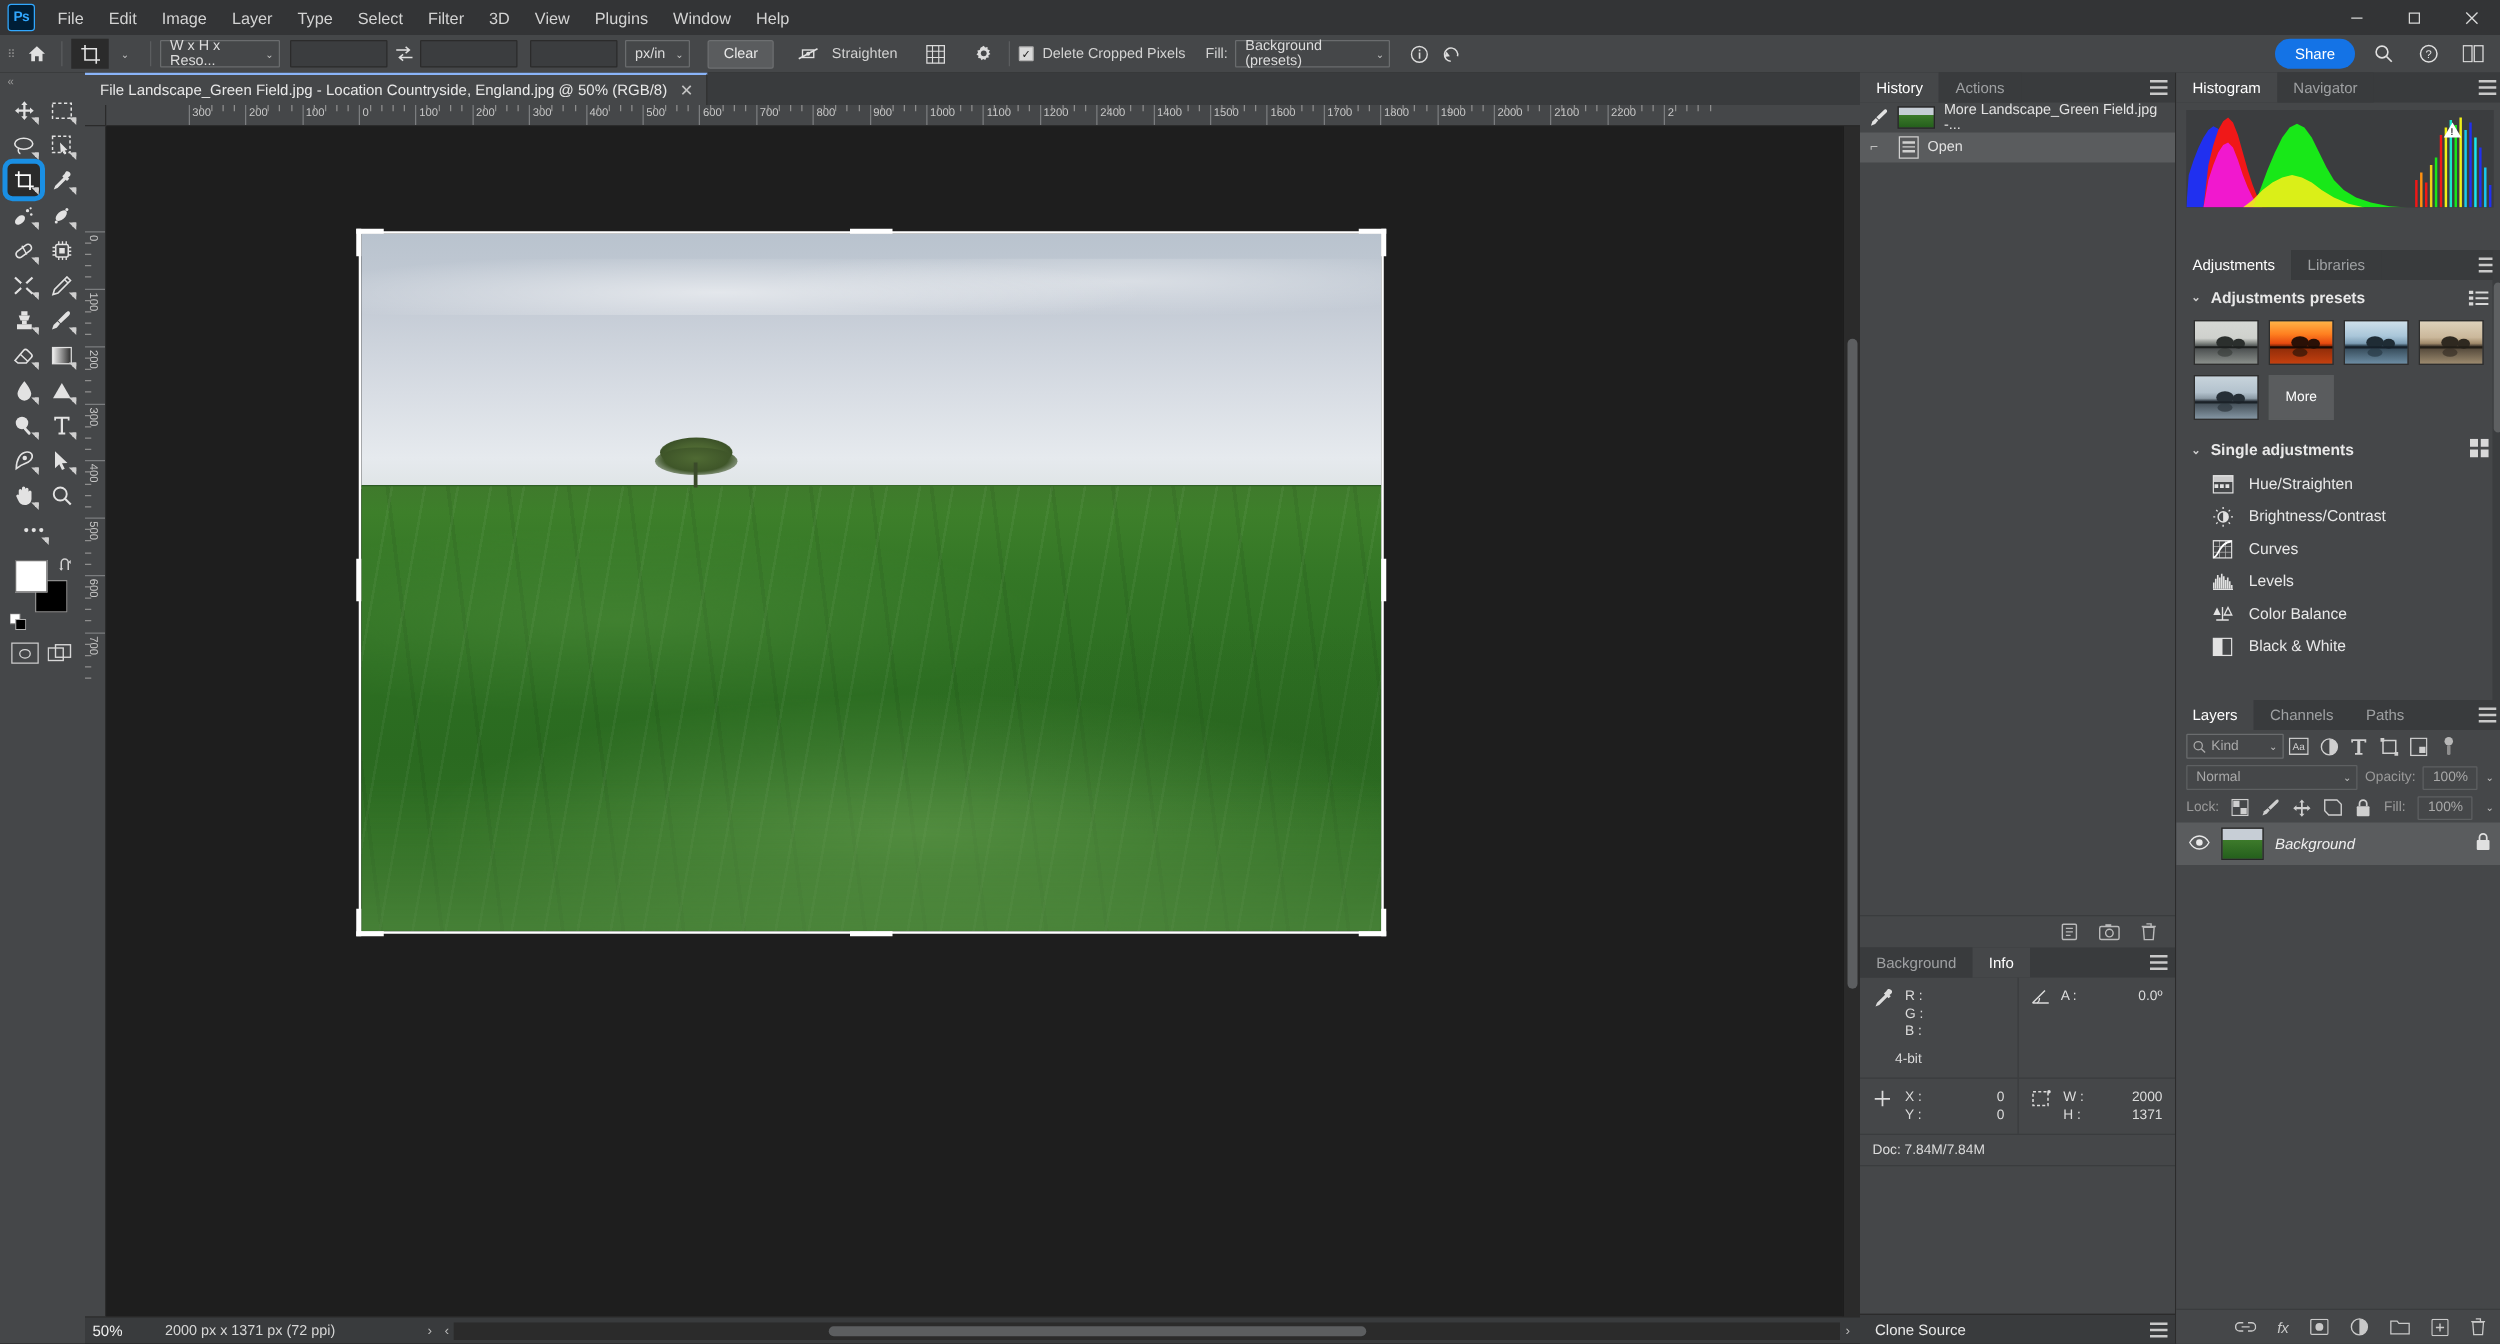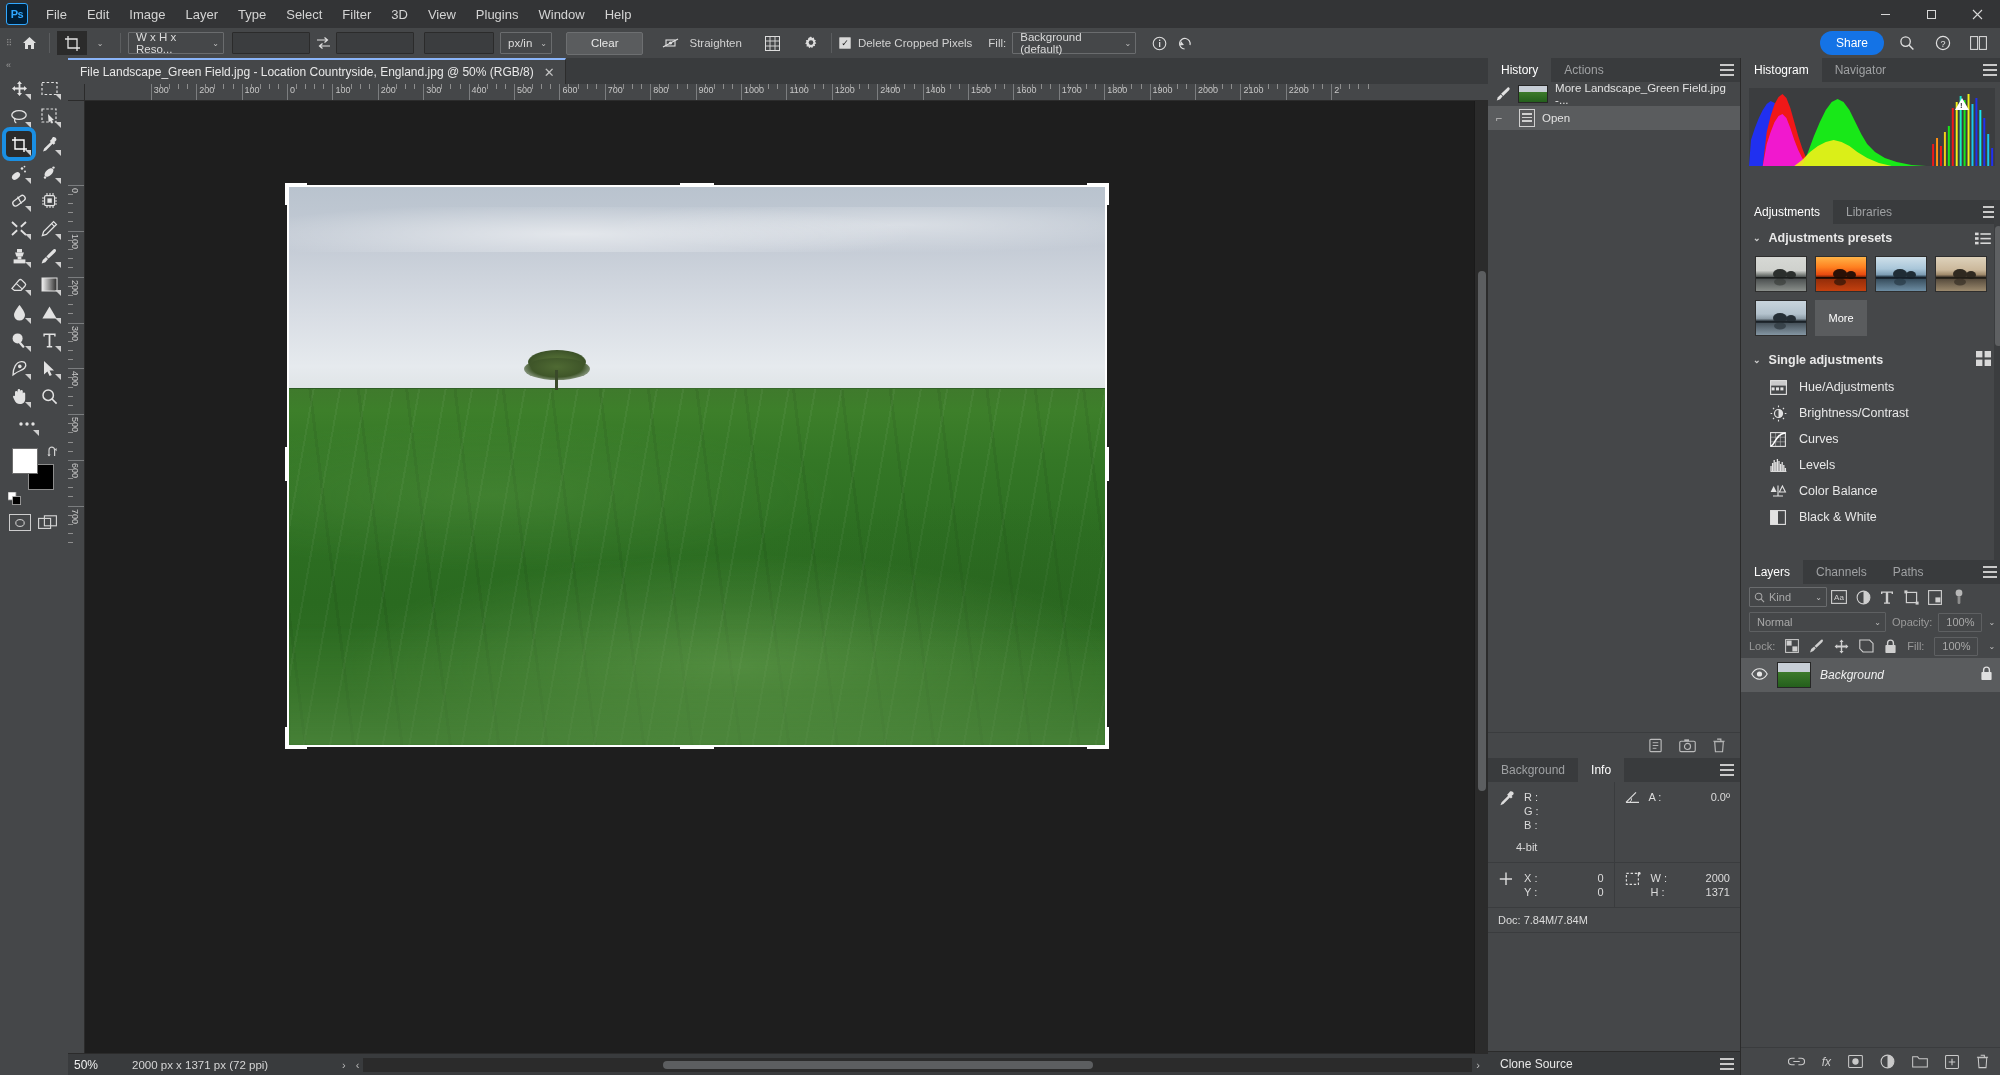--- a/index.html
+++ b/index.html
@@ -54,21 +54,21 @@
     gap: 6px; border-radius: 1px;
   }
   .opt-field {
     height: 22px; background: #3b3d3f; border: 1px solid #2b2b2b; color: #dcdcdc;
     font-size: 11.5px; display: flex; align-items: center; padding: 0 6px;
     border-radius: 1px;
   }
   .opt-btn {
     height: 23px; background: #5a5c5e; border: 1px solid #6d6f71; color: #e8e8e8;
     font-size: 11.5px; display: flex; align-items: center; justify-content: center;
-    padding: 0 24px; border-radius: 2px;
+    padding: 0 12px; border-radius: 2px;
   }
   .opt-label { color: #d2d2d2; font-size: 11.5px; }
   .caret { font-size: 8px; color: #c0c0c0; }
   .checkbox-sq {
     width: 12px; height: 12px; background: #d9d9d9; border: 1px solid #b0b0b0;
     display: flex; align-items: center; justify-content: center; color: #222;
     font-size: 9px; border-radius: 1px;
   }
   .share-btn {
     background: #1473e6; color: #fff; font-size: 12px; height: 24px;
@@ -442,21 +442,21 @@
     <svg width="16" height="16" viewBox="0 0 16 16">
       <path d="M8 1.5 L9.1 3 L11 2.6 L11.1 4.5 L12.9 5.2 L12 6.8 L13.3 8.2 L11.7 9.2 L12 11 L10.1 11.2 L9.2 12.9 L7.6 12.1 L6.2 13.2 L5.4 11.6 L3.5 11.4 L3.8 9.5 L2.2 8.5 L3.4 7.1 L2.9 5.3 L4.8 4.9 L5.4 3.1 Z" fill="#dcdcdc"></path>
       <circle cx="8" cy="7.6" r="2.3" fill="#454749"></circle>
     </svg>
   </div>
   <div class="opt-sep"></div>
   <div class="checkbox-sq">✓</div>
   <div class="opt-label" style="margin-left:7px">Delete Cropped Pixels</div>
   <div class="opt-label" style="margin-left:16px">Fill:</div>
   <div class="opt-select" style="width:124px;margin-left:6px">
-    <span>Background (default)</span>
+    <span>Background (presets)</span>
     <span class="caret" style="margin-left:auto">⌄</span>
   </div>
   <div class="opt-icon-btn" style="margin-left:10px">
     <svg width="15" height="15" viewBox="0 0 15 15">
       <circle cx="7.5" cy="7.5" r="6.3" fill="none" stroke="#dcdcdc" stroke-width="1.1"></circle>
       <rect x="7" y="6" width="1.3" height="5" fill="#dcdcdc"></rect>
         <rect x="7" y="3.6" width="1.3" height="1.4" fill="#dcdcdc"></rect>
     </svg>
   </div>
   <div class="opt-icon-btn">
@@ -1276,21 +1276,21 @@
           <div class="adj-row">
             <span class="adj-icon">
               <svg width="17" height="15" viewBox="0 0 17 15">
                   <rect x="0.6" y="0.6" width="15.8" height="13.8" fill="none" stroke="#e2e2e2" stroke-width="1.1"></rect>
                   <rect x="0.6" y="0.6" width="15.8" height="5" fill="#e2e2e2" opacity="0.85"></rect>
                   <rect x="1.6" y="7.4" width="3" height="3" fill="#e2e2e2"></rect>
                   <rect x="6" y="7.4" width="3" height="3" fill="#e2e2e2"></rect>
                   <rect x="10.4" y="7.4" width="3" height="3" fill="#e2e2e2"></rect>
                 </svg>
             </span>
-            <span>Hue/Adjustments</span>
+            <span>Hue/Straighten</span>
           </div>
           <div class="adj-row">
             <span class="adj-icon">
               <svg width="17" height="17" viewBox="0 0 17 17">
                   <circle cx="8.5" cy="8.5" r="4" fill="none" stroke="#e2e2e2" stroke-width="1.2"></circle>
                   <path d="M8.5 4.5 A4 4 0 0 1 8.5 12.5 Z" fill="#e2e2e2"></path>
                   <path d="M8.5 0.6 V2.2 M8.5 14.8 V16.4 M0.6 8.5 H2.2 M14.8 8.5 H16.4 M3 3 L4.1 4.1 M12.9 12.9 L14 14 M14 3 L12.9 4.1 M4.1 12.9 L3 14" stroke="#e2e2e2" stroke-width="1.1"></path>
                 </svg>
             </span>
             <span>Brightness/Contrast</span>

